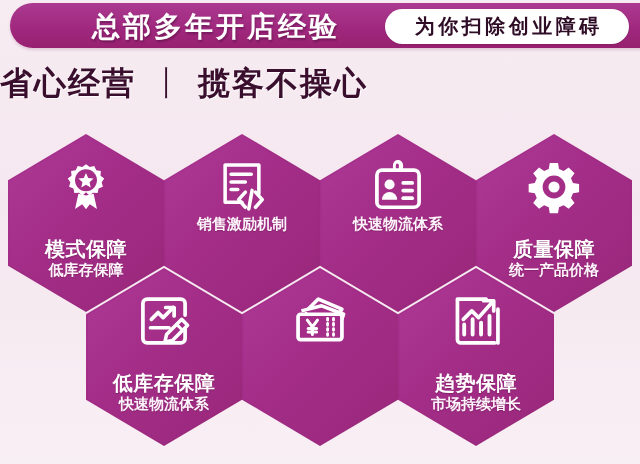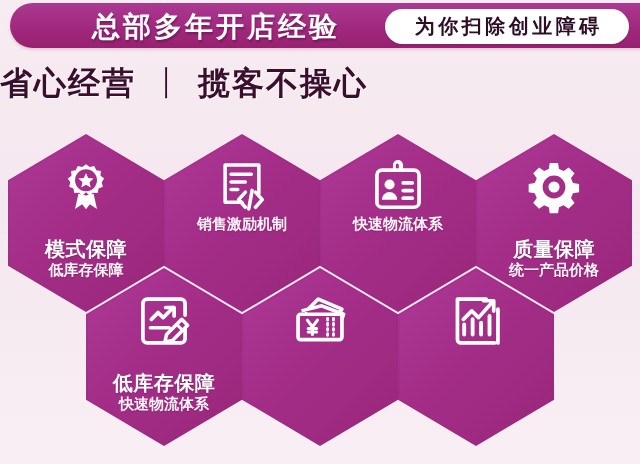--- a/index.html
+++ b/index.html
@@ -294,17 +294,19 @@
       <div class="hex-inner"></div>
       <div class="hex-content">
         <span class="hex-icon">
           <svg viewBox="0 0 64 64" fill="none">
             <path d="M10 6 h34 M10 6 v48 a4 4 0 0 0 4 4 h40 M58 18 v40" stroke="#ffffff" stroke-width="4.4" fill="none" stroke-linecap="round"></path>
             <path d="M18 48 v-12 M28 48 v-18 M38 48 v-14 M48 48 v-22" stroke="#ffffff" stroke-width="4.6" stroke-linecap="round"></path>
             <path d="M17 30 L27 20 L35 28 L52 9" stroke="#ffffff" stroke-width="4.4" fill="none" stroke-linecap="round" stroke-linejoin="round"></path>
             <path d="M41 8 h12 v12" stroke="#ffffff" stroke-width="4.4" fill="none" stroke-linecap="round" stroke-linejoin="round"></path>
           </svg>
         </span>
+        <span class="hex-title">趋势保障</span>
+        <span class="hex-sub">市场持续增长</span>
       </div>
     </div>
 
   </div>
 </div>
 
 </body></html>

